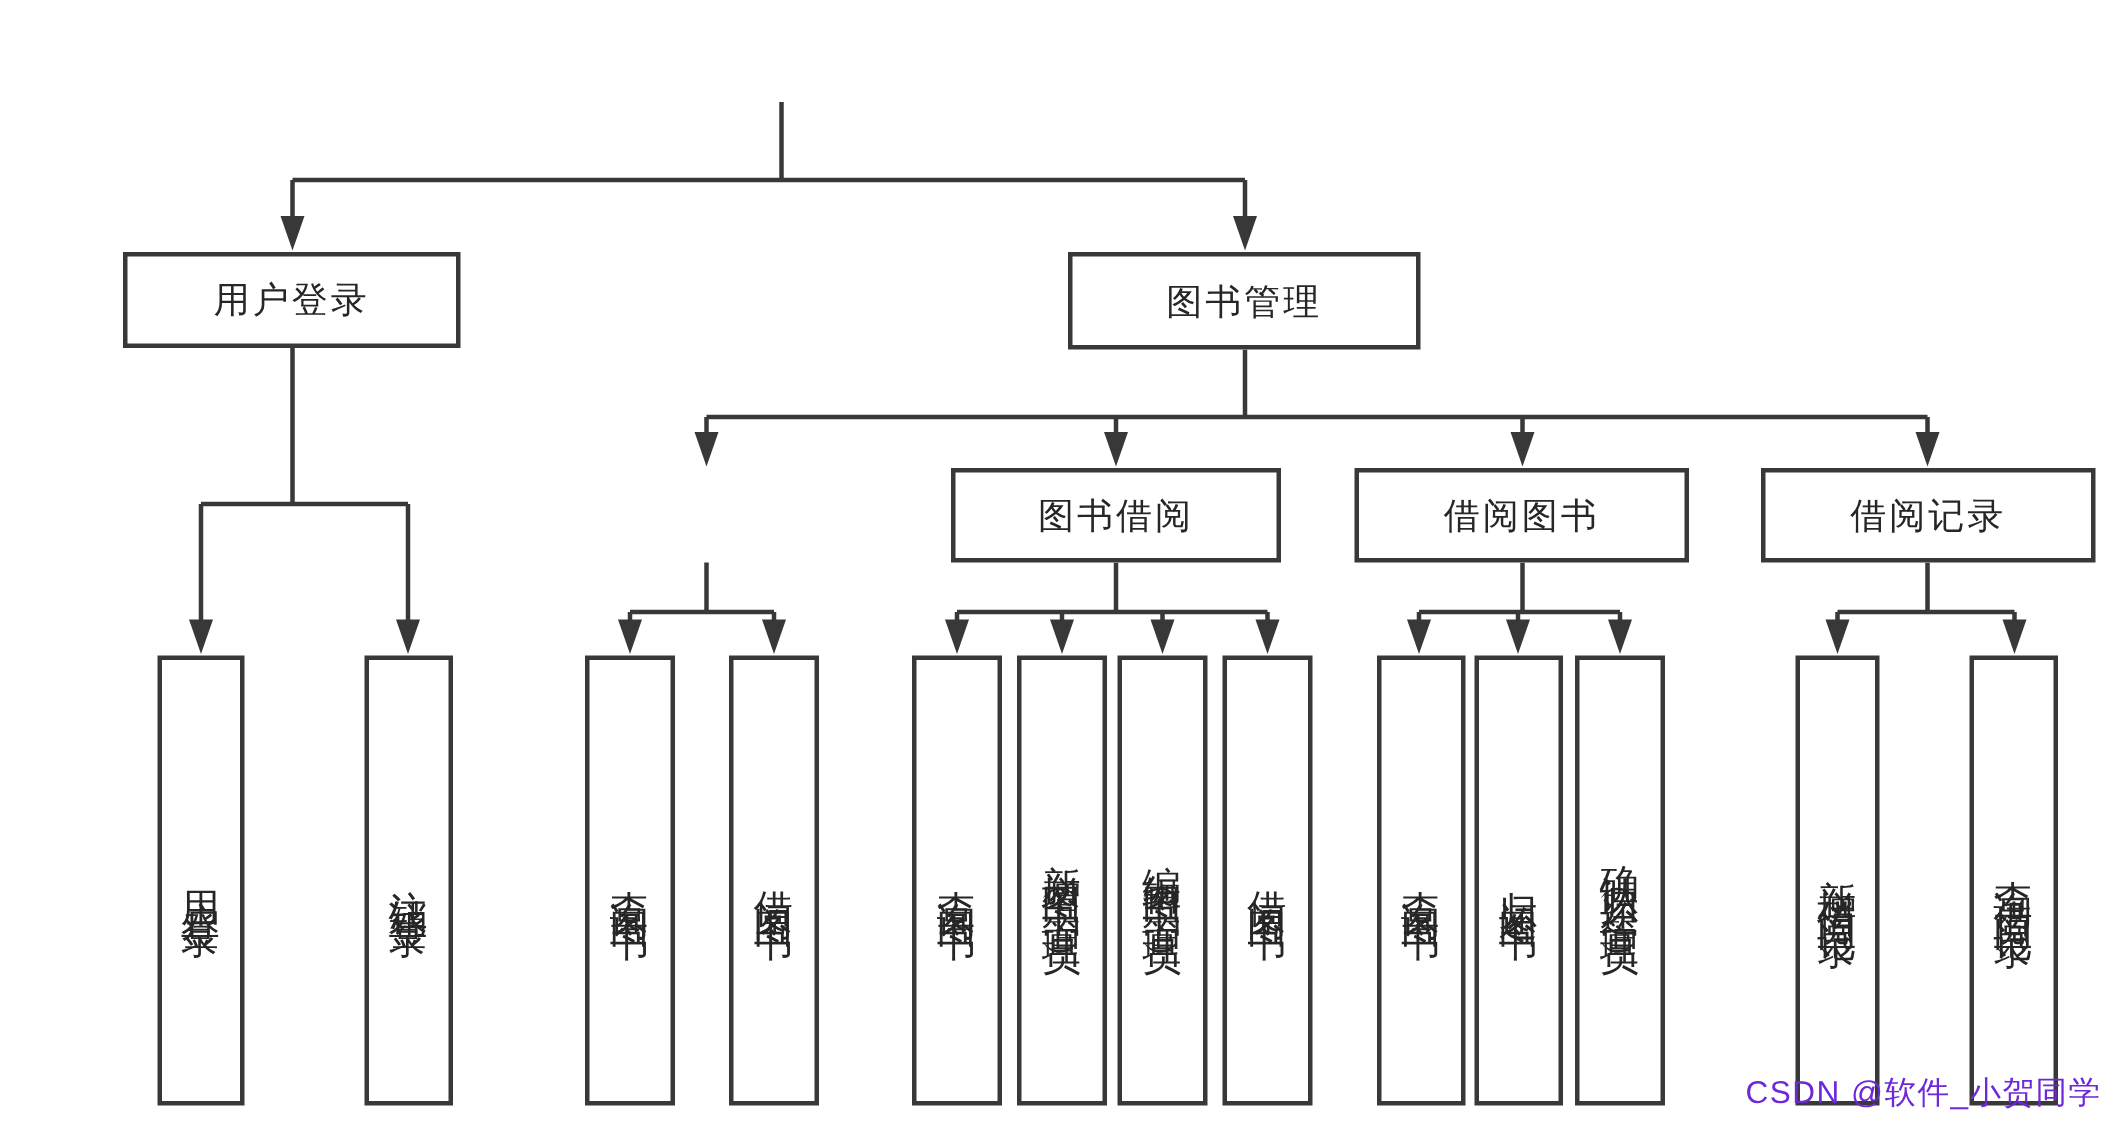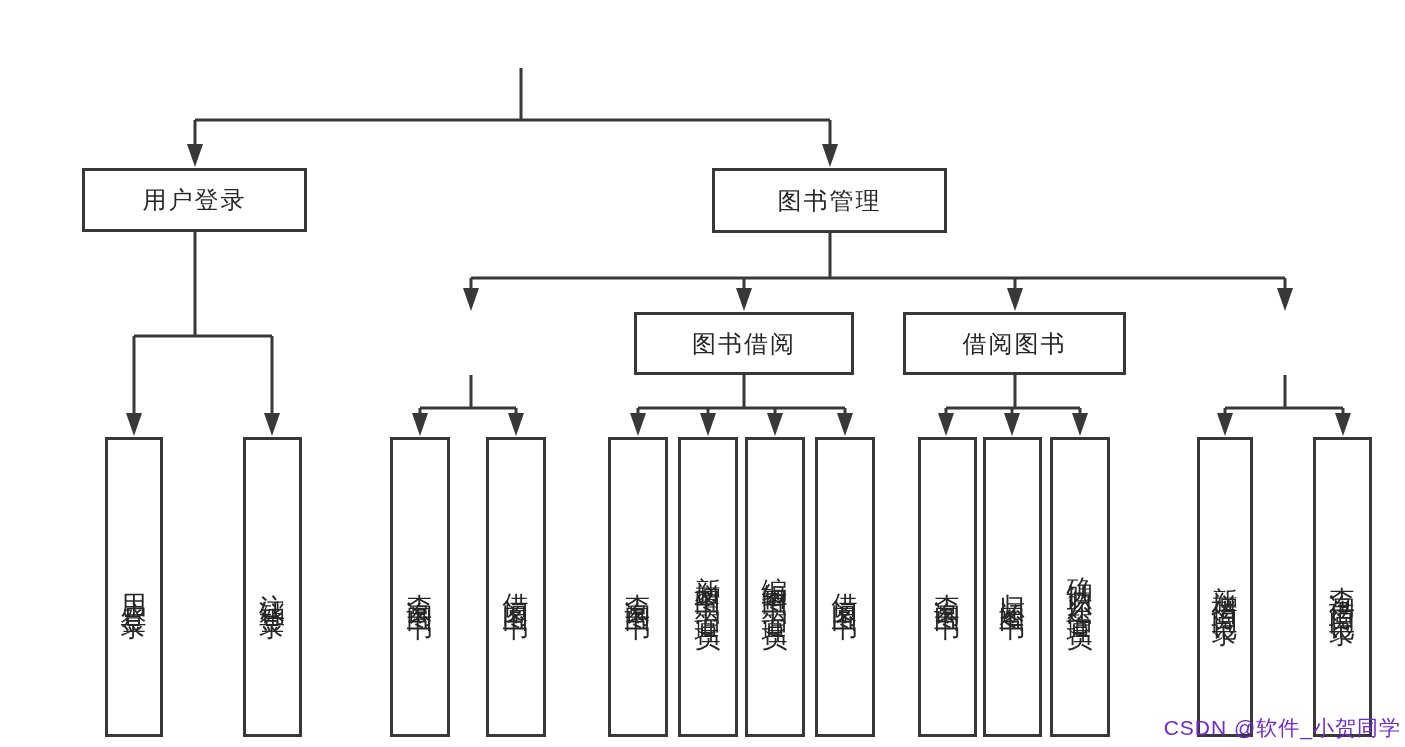--- a/index.html
+++ b/index.html
@@ -102,20 +102,21 @@
       <polygon points="1335,413 1351,413 1343,436"></polygon>
     </g>
   </svg>
 
 
   <div class="node h" style="left:82px; top:168px; width:225px; height:64px;">用户登录</div>
   <div class="node h" style="left:712px; top:168px; width:235px; height:65px;font-family:Liberation Mono, monospace;">图书管理</div>
 
   <div class="node h" style="left:634px; top:312px; width:220px; height:63px;">图书借阅</div>
   <div class="node h" style="left:903px; top:312px; width:223px; height:63px;">借阅图书</div>
+  <div class="node h" style="left:1174px; top:312px; width:223px; height:63px;">借阅记录</div>
 
   <div class="node leaf" style="left:105px; top:437px; width:58px; height:300px;">用户登录</div>
   <div class="node leaf" style="left:243px; top:437px; width:59px; height:300px;">注销登录</div>
 
   <div class="node leaf" style="left:390px; top:437px; width:60px; height:300px;">查询图书</div>
   <div class="node leaf" style="left:486px; top:437px; width:60px; height:300px;">借阅图书</div>
 
   <div class="node leaf" style="left:608px; top:437px; width:60px; height:300px;">查询图书</div>
   <div class="node leaf" style="left:678px; top:437px; width:60px; height:300px;">新增图书（管理员）</div>
   <div class="node leaf" style="left:745px; top:437px; width:60px; height:300px;">编辑图书（管理员）</div>

